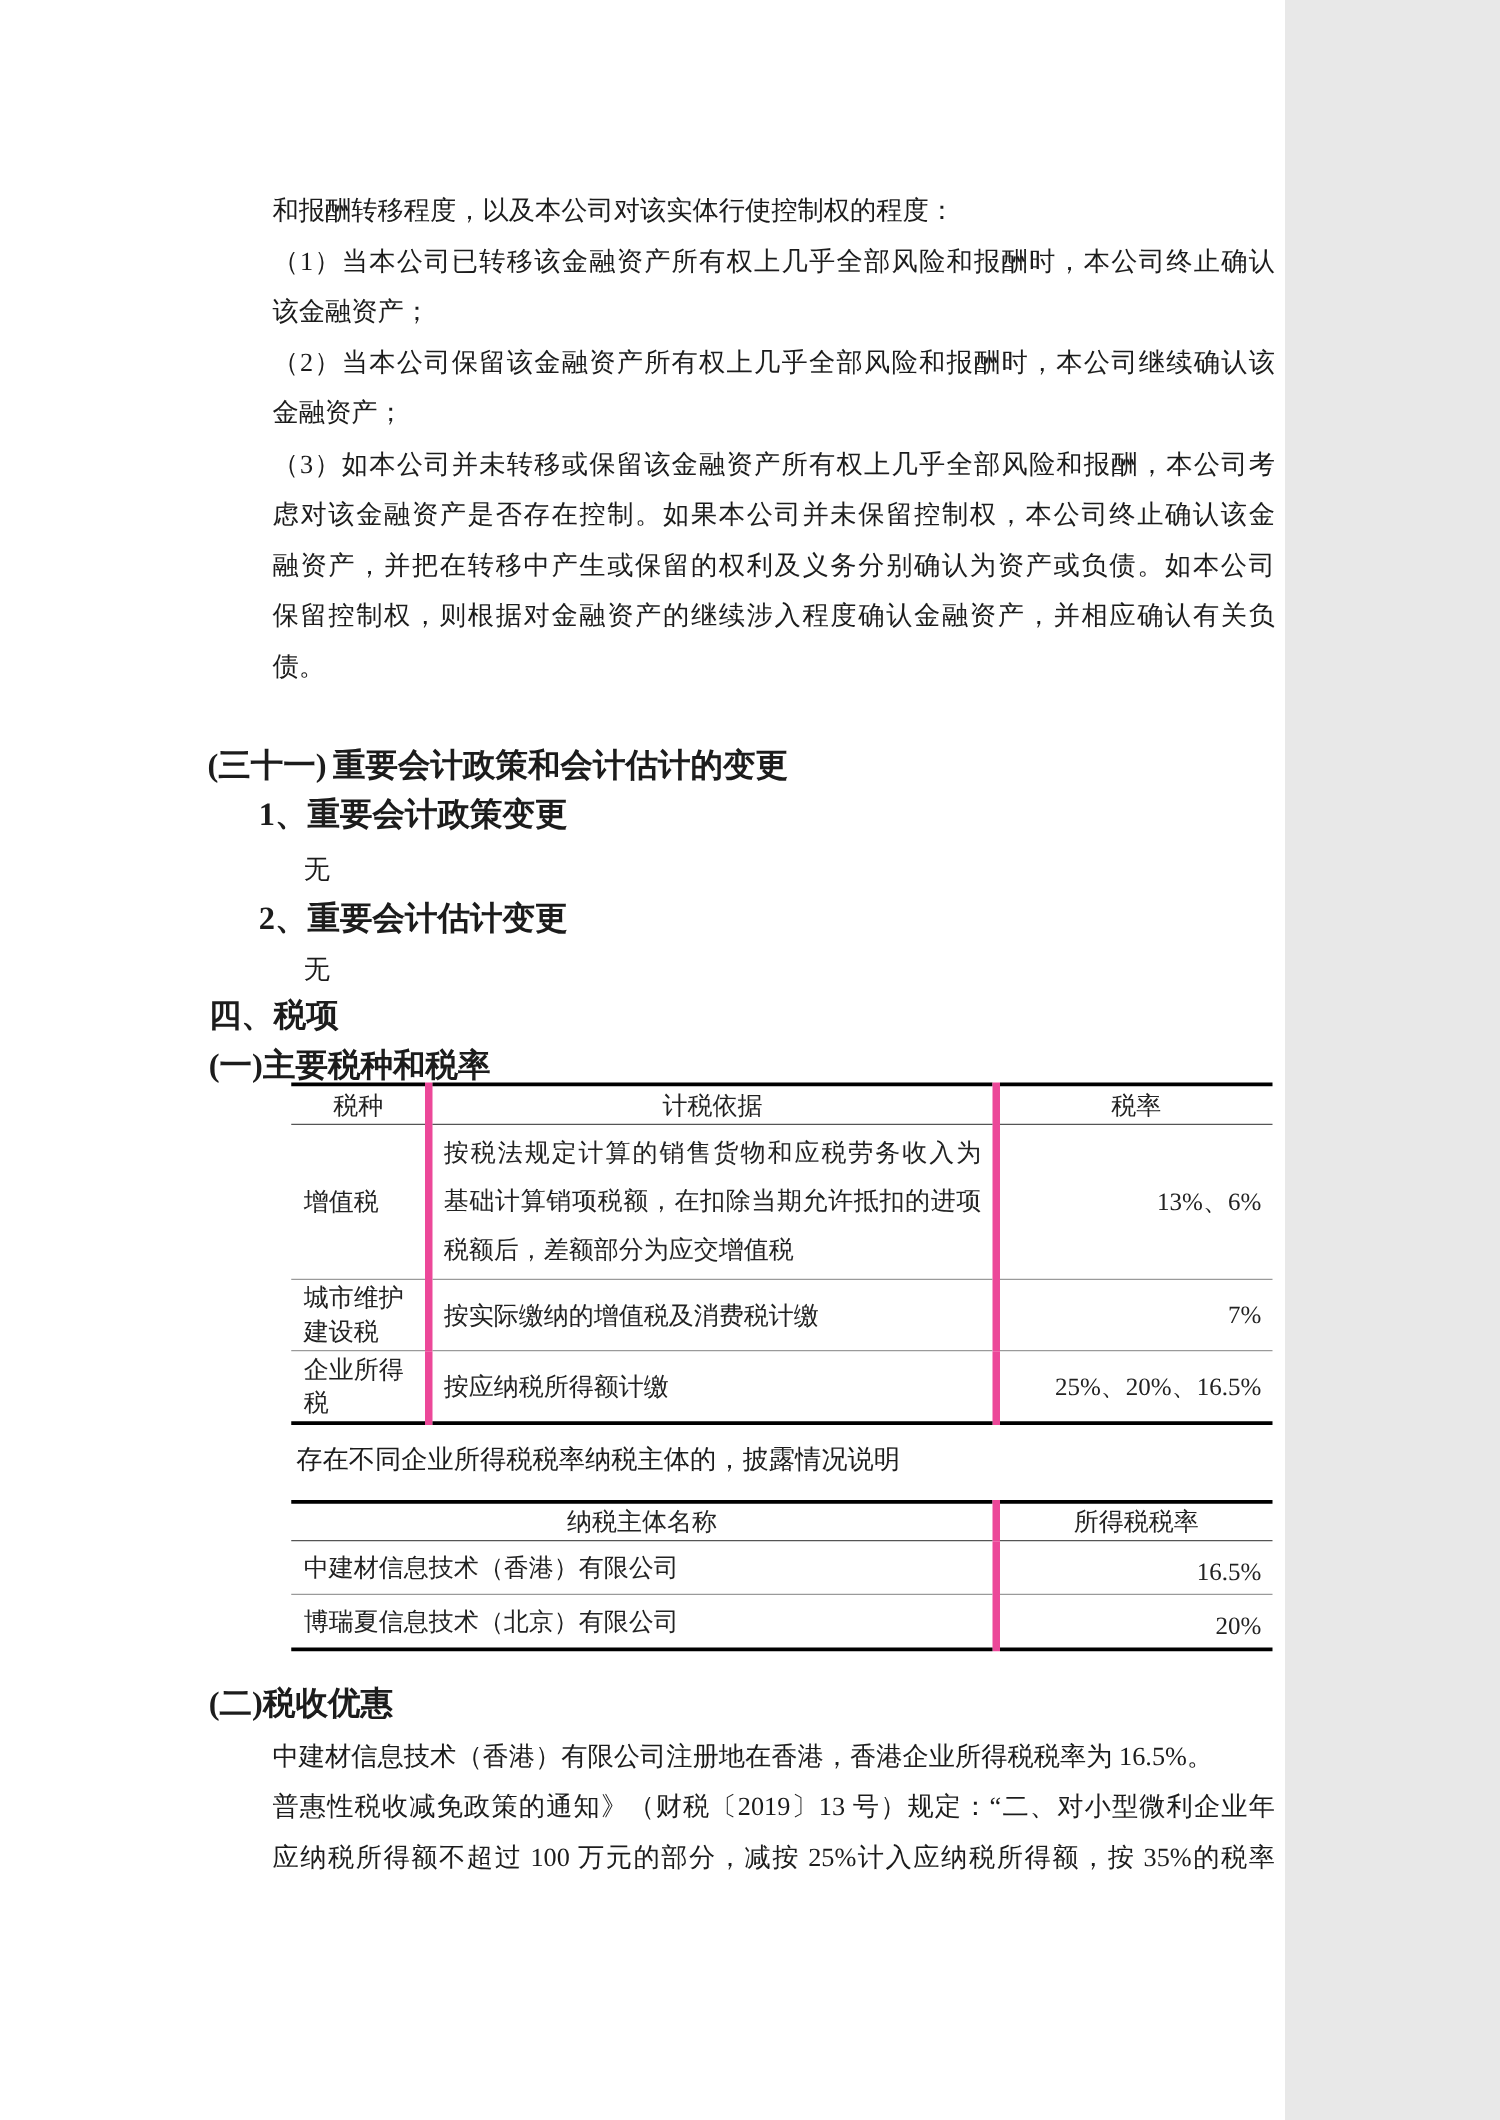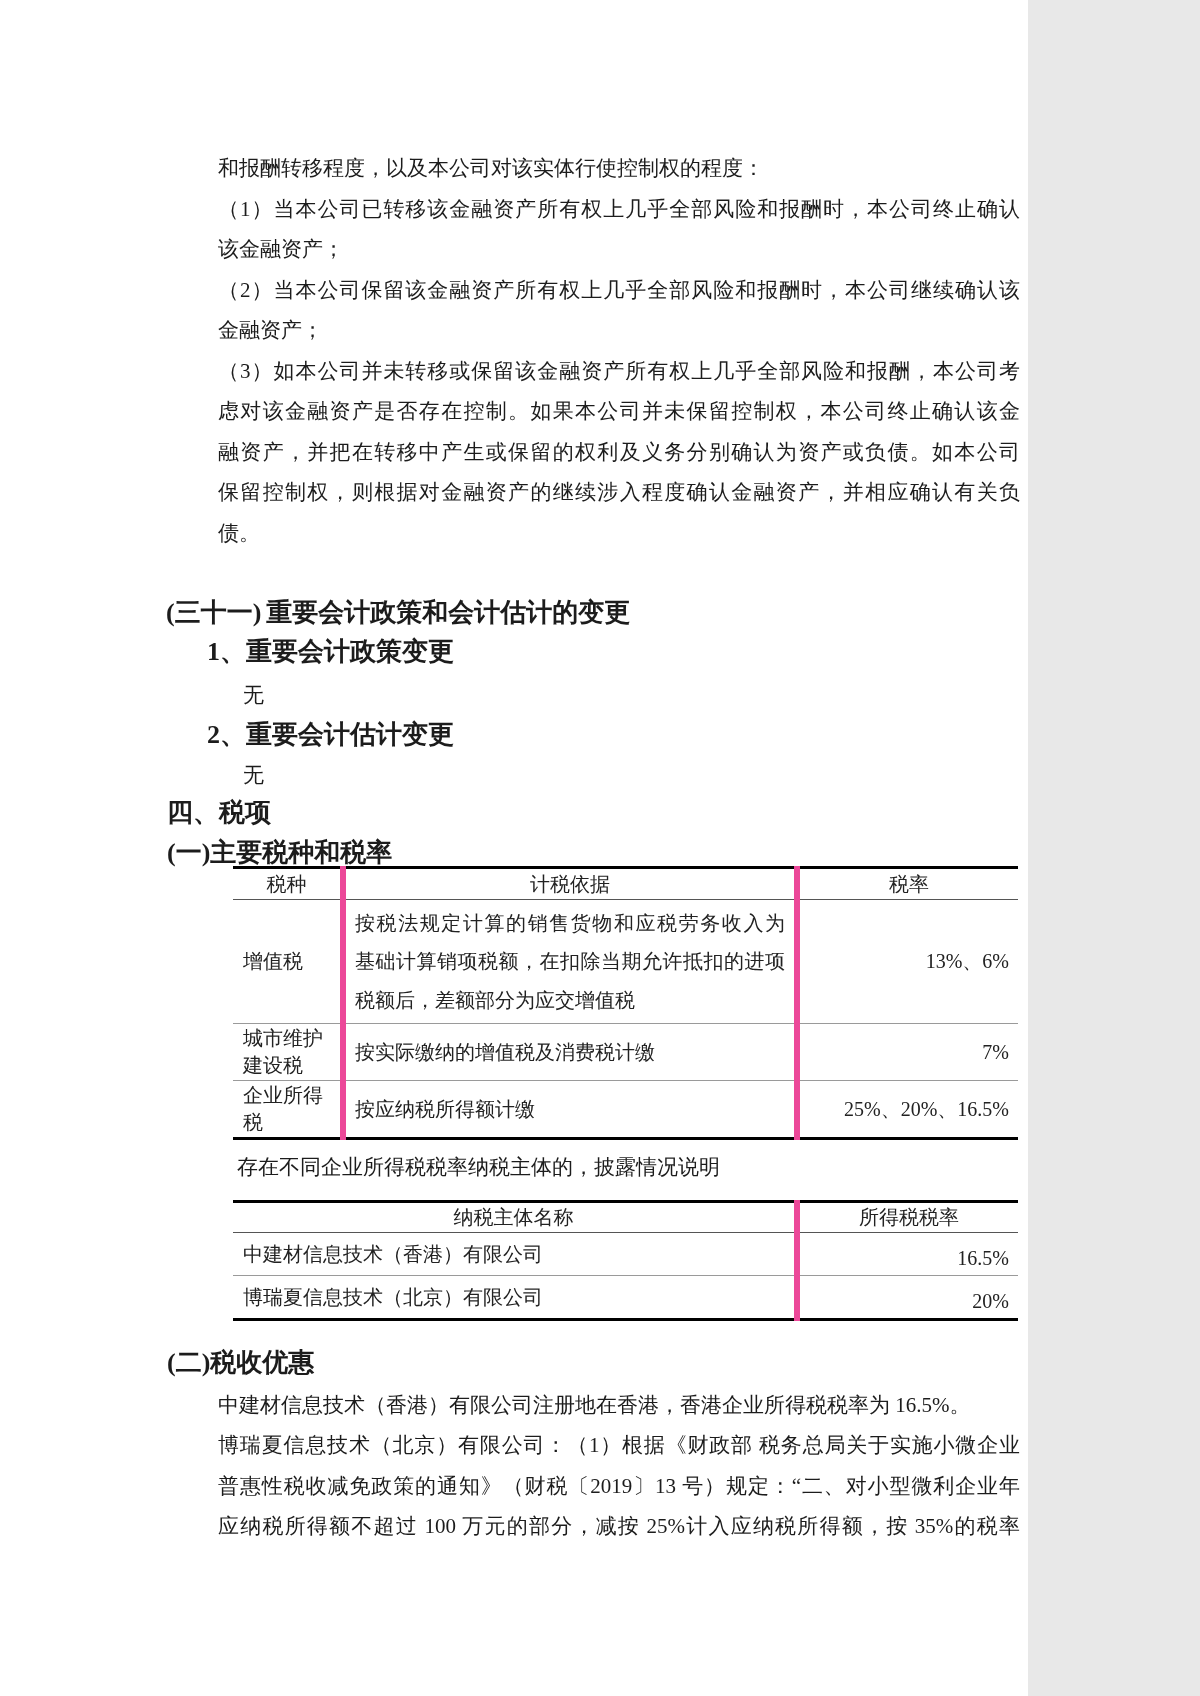--- a/index.html
+++ b/index.html
@@ -138,18 +138,17 @@
     </tbody>
       </table>
   </div>
 
   <div class="abs heading" style="top:1348px;left:167px;">
     <span class="h-num" style="min-width:40px;">(二)</span><span>税收优惠</span>
   </div>
 
   <div class="abs textblock" style="top:1385px;">
     <div class="line" style="line-height:40.3px;">中建材信息技术（香港）有限公司注册地在香港，香港企业所得税税率为 16.5%。</div>
-    <div class="line fill" style="line-height:40.3px;">博瑞夏信息技术（北京）有限公司：（1）根据《财政部 税务总局关于实施小微企业</div>
     <div class="line fill" style="line-height:40.3px;">普惠性税收减免政策的通知》（财税〔2019〕13 号）规定：“二、对小型微利企业年</div>
     <div class="line fill" style="line-height:40.3px;">应纳税所得额不超过 100 万元的部分，减按 25%计入应纳税所得额，按 35%的税率</div>
   </div>
 
 </div>
 
 </body></html>

